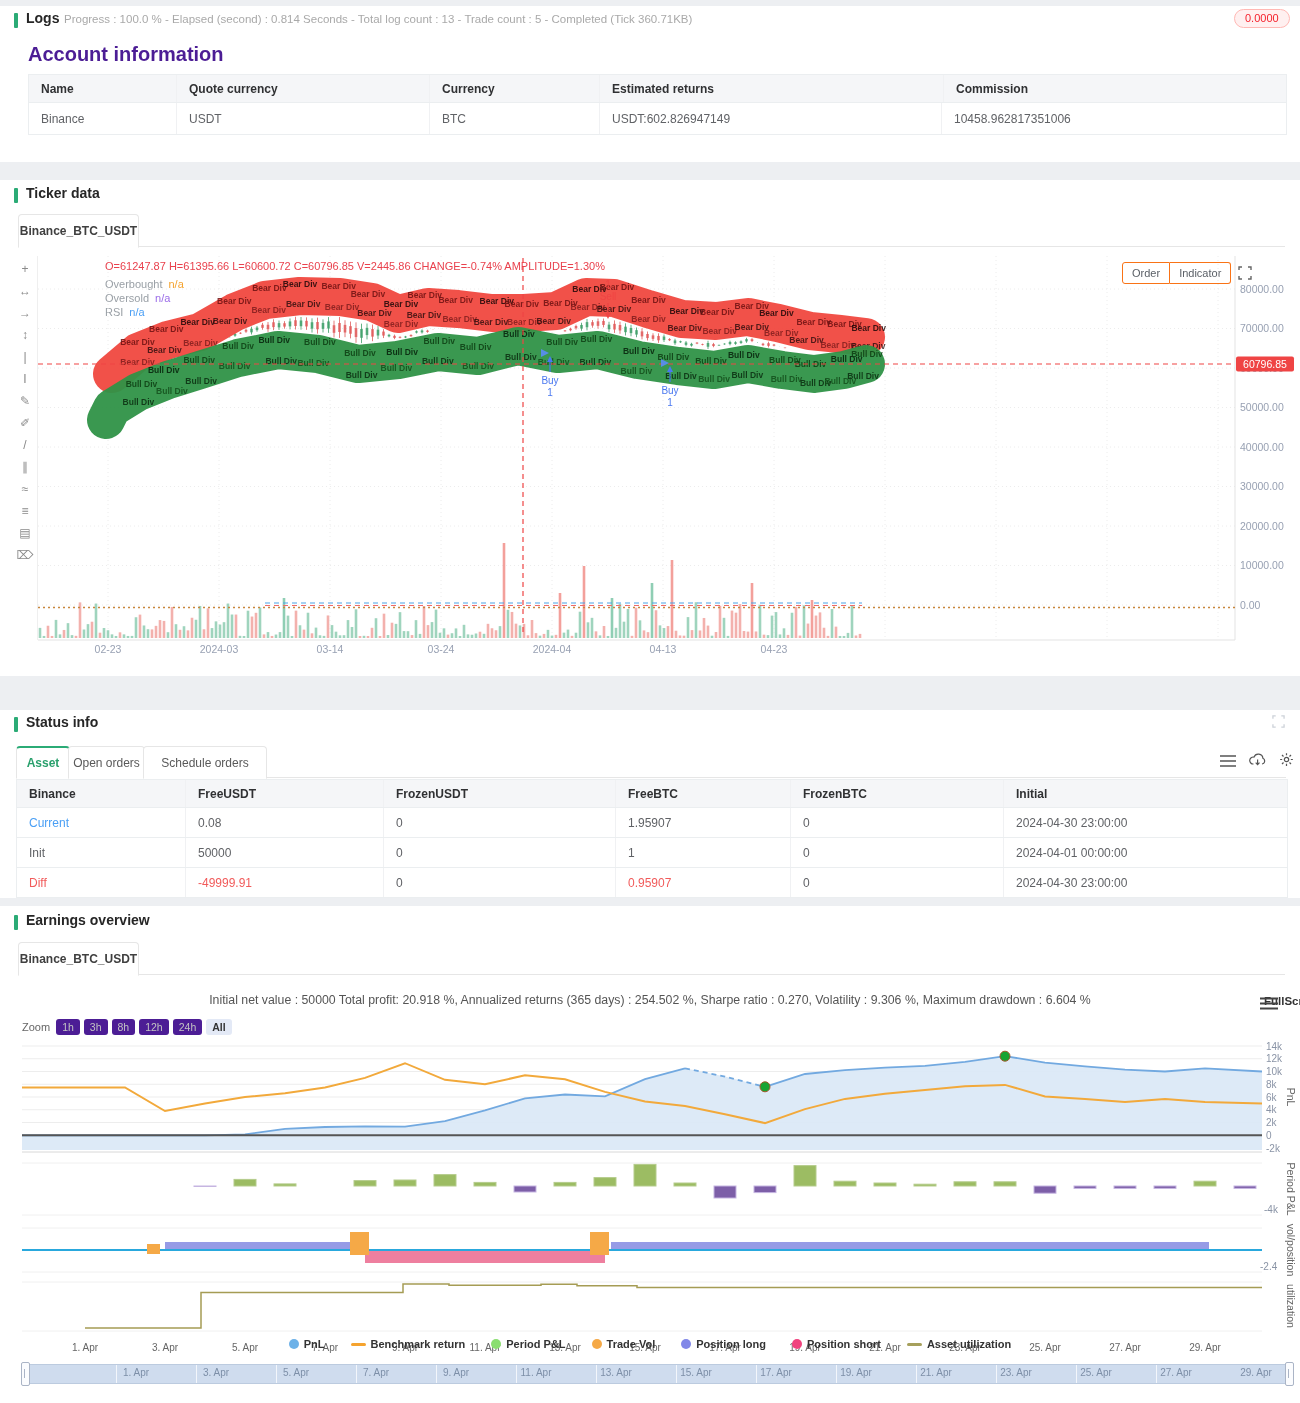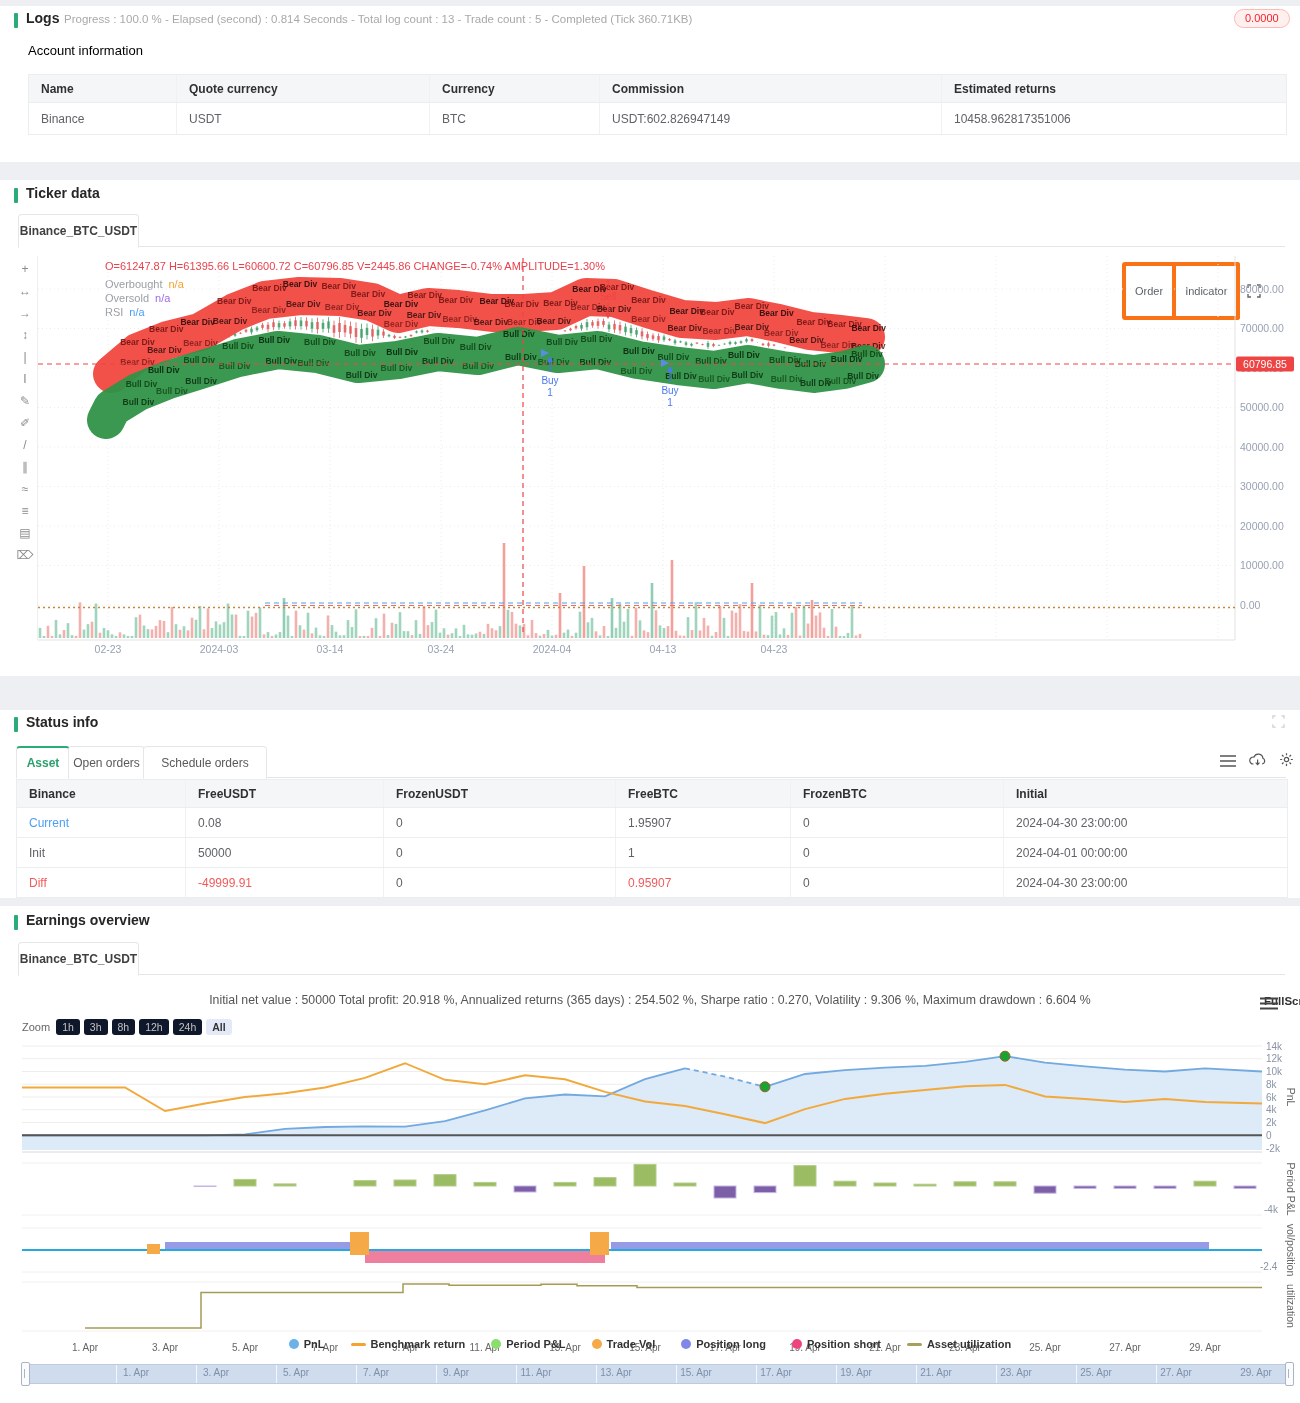--- a/index.html
+++ b/index.html
@@ -5,41 +5,41 @@
   html,body{margin:0;padding:0;width:1300px;height:1403px;background:#edeff2;
     font-family:"Liberation Sans",sans-serif;-webkit-font-smoothing:antialiased;overflow:hidden}
   .page{position:absolute;left:0;top:0;width:1300px;height:1403px}
   .card{position:absolute;left:0;width:1300px;background:#fff}
   .abs{position:absolute}
   .accent{position:absolute;width:4px;height:15px;background:#2bab76;border-radius:1px}
   .sec-title{position:absolute;font-size:14px;font-weight:bold;color:#262626;white-space:nowrap}
   .summary{position:absolute;font-size:11.5px;color:#a9a9a9;white-space:nowrap}
   .badge-red{position:absolute;font-size:11px;color:#f5222d;background:#fff0f0;border:1px solid #ffb8b4;
     border-radius:10px;padding:2px 10px;line-height:13px}
-  .subhead{position:absolute;font-size:13px;font-weight:400;color:#000000}
+  .subhead{position:absolute;font-size:20px;font-weight:700;color:#4c1d95}
   .tbl{position:absolute;border:1px solid #ebeef0;border-bottom:none;font-size:12px;color:#606266}
   .tbl .tr{display:flex;border-bottom:1px solid #ebeef0;background:#fff}
   .tbl .th{background:#f5f6f8;color:#303133;font-weight:bold}
   .tbl .td{padding:0 12px;display:flex;align-items:center;border-right:1px solid #f0f1f3;overflow:hidden;white-space:nowrap}
   .tbl .td:last-child{border-right:none}
   .link{color:#4a9ff5}
   .neg{color:#f15b5b}
   .tabrow-line{position:absolute;height:1px;background:#e6e6e6}
   .tab{position:absolute;background:#fff;border:1px solid #e6e6e6;border-radius:4px 4px 0 0;
     display:flex;align-items:center;justify-content:center;font-size:12px;cursor:pointer}
   .tab.green{color:#404040;font-weight:bold}
   .tool-icon{height:22px;display:flex;align-items:center;justify-content:center;
     font-size:12px;color:#8a8a8a;cursor:pointer}
-  .chip-btn{border:4px solid #f97316;background:#fff;color:#5a5f66;font-size:11px;
-    padding:18px 9px;cursor:pointer;line-height:14px}
+  .chip-btn{border:1px solid #f97316;background:#fff;color:#5a5f66;font-size:11px;
+    padding:3px 9px;cursor:pointer;line-height:14px}
   .ind-label{color:#9aa0a6;font-size:11px}
   .ind-val{font-size:11px;margin-left:6px}
   .stats{position:absolute;width:100%;text-align:center;font-size:12.3px;color:#555;white-space:nowrap}
   .zoom-btn{display:inline-block;font-size:10.5px;border-radius:3px;padding:2px 6px;margin-right:4px;
-    background:#0f172a;color:#c3c3c3;cursor:default}
+    background:#4c1d95;color:#c3c3c3;cursor:default}
   .zoom-btn.on{background:#e3e9f6;color:#333;font-weight:bold;cursor:pointer}
   .legend{position:absolute;left:0;top:1338px;width:1300px;display:flex;justify-content:center;
     align-items:center;gap:26px;pointer-events:none}
   .legend .item{display:flex;align-items:center;gap:5px;font-size:11px;font-weight:bold;color:#333}
   .legend .dot{width:10px;height:10px;border-radius:50%}
   .legend .lin{width:15px;height:3px;border-radius:2px}
   .navigator{position:absolute;left:22px;top:1364px;width:1268px;height:18px;background:#cfdcee;
     border:1px solid #bccbdf;border-radius:2px;cursor:pointer}
   .nav-sep{position:absolute;top:0;width:1px;height:100%;background:rgba(255,255,255,.75)}
   .nav-lab{position:absolute;top:2px;width:56px;text-align:center;font-size:10px;color:#7d8fa8;white-space:nowrap}
@@ -57,22 +57,22 @@
     <span class="accent" style="left:14px;top:7px"></span>
     <span class="sec-title" style="left:26px;top:4px">Logs</span>
     <span class="summary" style="left:64px;top:7px">Progress : 100.0 % - Elapsed (second) : 0.814  Seconds - Total log count : 13 - Trade count : 5 - Completed (Tick 360.71KB)</span>
     <span class="badge-red" style="left:1234px;top:3px">0.0000</span>
     <span class="subhead" style="left:28px;top:37px">Account information</span>
     <div id="account-table" class="tbl" style="left:28px;top:68px;width:1257px">
         <div class="tr th" style="height: 27px;">
           <div class="td" style="width: 123px;">Name</div>
           <div class="td" style="width: 228px;">Quote currency</div>
           <div class="td" style="width: 145px;">Currency</div>
+          <div class="td" style="width: 319px;">Estimated returns</div>
           <div class="td" style="width: 317px;">Commission</div>
-          <div class="td" style="width: 319px;">Estimated returns</div>
         </div>
         <div class="tr" style="height: 31px;">
           <div class="td " style="width: 123px;">Binance</div>
           <div class="td " style="width: 228px;">USDT</div>
           <div class="td " style="width: 145px;">BTC</div>
           <div class="td " style="width: 317px;">USDT:602.826947149</div>
           <div class="td " style="width: 319px;">10458.962817351006</div>
         </div>
       </div>
   </div>

